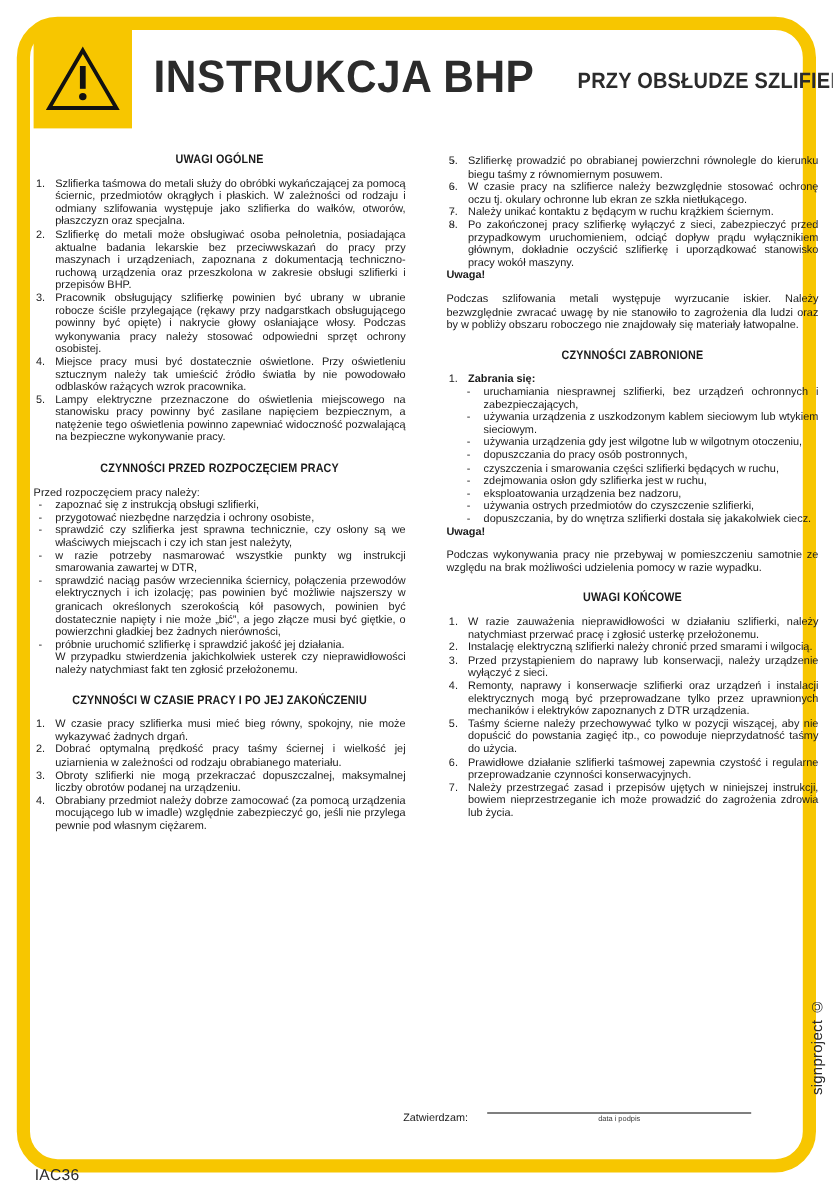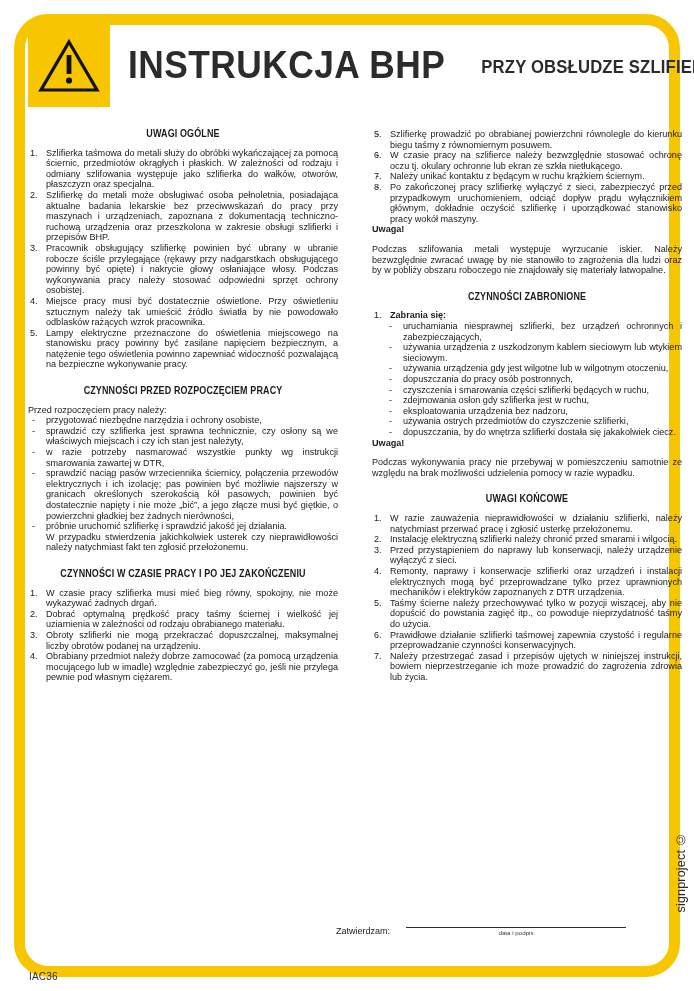--- a/index.html
+++ b/index.html
@@ -156,21 +156,21 @@
   }
   .approve-caption{
     text-align:center;
     font-size:6.2px;
     color:#3a3a3a;
     margin-top:1px;
   }
   .code{
     position:absolute;
     left:29px;top:971px;
-    font-size:10px;
+    font-size:13px;
     color:#2b2b2b;
     letter-spacing:0.2px;
   }
   .brand{
     position:absolute;
     right:6px;bottom:78px;
     font-size:12.5px;
     color:#2b2b2b;
     writing-mode:vertical-rl;
     transform:rotate(180deg);
@@ -210,20 +210,21 @@
           <li>Szlifierka taśmowa do metali służy do obróbki wykańczającej za pomocą ściernic, przedmiotów okrągłych i płaskich. W zależności od rodzaju i odmiany szlifowania występuje jako szlifierka  do wałków, otworów, płaszczyzn oraz specjalna.</li>
           <li>Szlifierkę do metali może obsługiwać osoba pełnoletnia, posiadająca aktualne badania lekarskie bez przeciwwskazań do pracy przy maszynach i urządzeniach, zapoznana z dokumentacją techniczno-ruchową urządzenia oraz przeszkolona w zakresie obsługi szlifierki i przepisów BHP.</li>
           <li>Pracownik obsługujący szlifierkę powinien być ubrany w ubranie robocze ściśle przylegające (rękawy przy nadgarstkach obsługującego powinny być opięte) i nakrycie głowy osłaniające włosy. Podczas wykonywania pracy należy stosować odpowiedni sprzęt ochrony osobistej.</li>
           <li>Miejsce pracy musi być dostatecznie oświetlone. Przy oświetleniu sztucznym należy tak umieścić źródło światła by nie powodowało odblasków rażących wzrok pracownika.</li>
           <li>Lampy elektryczne przeznaczone do oświetlenia miejscowego na stanowisku pracy powinny być zasilane napięciem bezpiecznym, a natężenie tego oświetlenia powinno zapewniać widoczność pozwalającą na bezpieczne wykonywanie pracy.</li>
         </ol>
 
         <h2 class="sec gap2">CZYNNOŚCI PRZED ROZPOCZĘCIEM PRACY</h2>
         <p class="plain lead">Przed rozpoczęciem pracy należy:</p>
         <ul class="dash">
+          <li>zapoznać się z instrukcją obsługi szlifierki,</li>
           <li>przygotować niezbędne narzędzia i ochrony osobiste,</li>
           <li>sprawdzić czy szlifierka jest sprawna technicznie, czy osłony są we właściwych miejscach i czy ich stan jest należyty,</li>
           <li>w razie potrzeby nasmarować wszystkie punkty wg instrukcji smarowania zawartej w DTR,</li>
           <li>sprawdzić naciąg pasów wrzeciennika ściernicy, połączenia przewodów elektrycznych i ich izolację; pas powinien być możliwie najszerszy w granicach określonych szerokością kół pasowych, powinien być dostatecznie napięty i nie może „bić”, a jego złącze musi być giętkie, o powierzchni gładkiej bez żadnych nierówności,</li>
           <li>próbnie uruchomić szlifierkę i sprawdzić jakość jej działania.</li>
         </ul>
         <p class="plain" style="margin-left:18px;">W przypadku stwierdzenia jakichkolwiek usterek czy nieprawidłowości należy natychmiast fakt ten zgłosić przełożonemu.</p>
 
         <h2 class="sec gap2">CZYNNOŚCI W CZASIE PRACY I PO JEJ ZAKOŃCZENIU</h2>
         <ol class="num">

